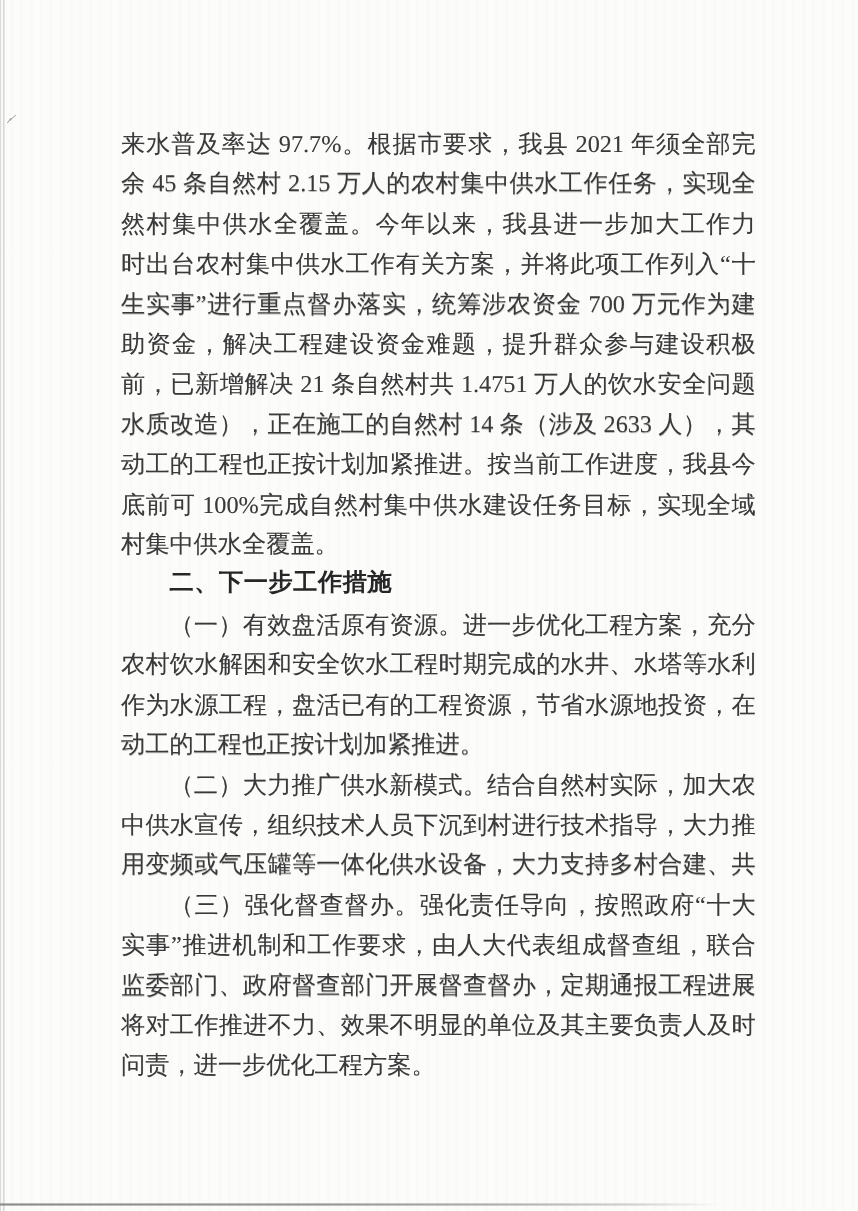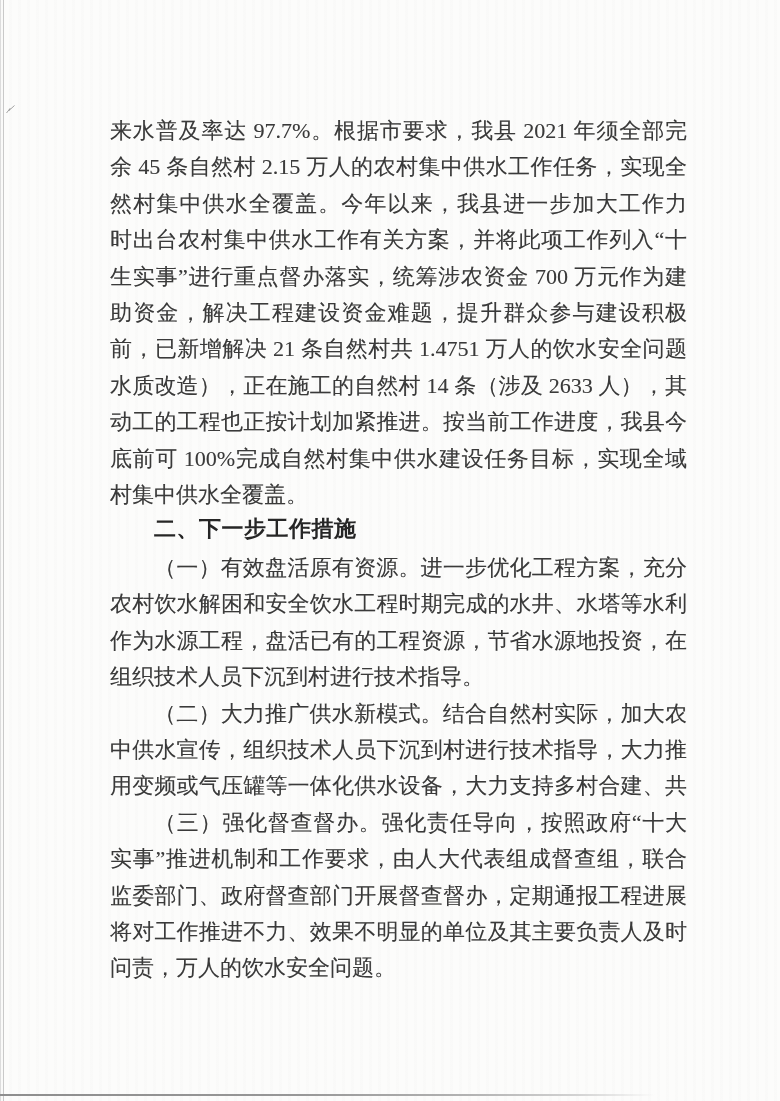--- a/index.html
+++ b/index.html
@@ -95,24 +95,24 @@
     <div class="ln j">助资金，解决工程建设资金难题，提升群众参与建设积极性。目</div>
     <div class="ln j">前，已新增解决 21 条自然村共 1.4751 万人的饮水安全问题（含</div>
     <div class="ln j">水质改造），正在施工的自然村 14 条（涉及 2633 人），其他未</div>
     <div class="ln j">动工的工程也正按计划加紧推进。按当前工作进度，我县今年年</div>
     <div class="ln j">底前可 100%完成自然村集中供水建设任务目标，实现全域自然</div>
     <div class="ln">村集中供水全覆盖。</div>
     <div class="ln h ind">二、下一步工作措施</div>
     <div class="ln j ind">（一）有效盘活原有资源。进一步优化工程方案，充分利用</div>
     <div class="ln j">农村饮水解困和安全饮水工程时期完成的水井、水塔等水利设施</div>
     <div class="ln j">作为水源工程，盘活已有的工程资源，节省水源地投资，在满足</div>
-    <div class="ln">组织技术人员下沉到村进行技术指导。</div>
+    <div class="ln">动工的工程也正按计划加紧推进。</div>
     <div class="ln j ind">（二）大力推广供水新模式。结合自然村实际，加大农村集</div>
     <div class="ln j">中供水宣传，组织技术人员下沉到村进行技术指导，大力推广使</div>
     <div class="ln j">用变频或气压罐等一体化供水设备，大力支持多村合建、共建。</div>
     <div class="ln j ind">（三）强化督查督办。强化责任导向，按照政府“十大民生</div>
     <div class="ln j">实事”推进机制和工作要求，由人大代表组成督查组，联合纪委</div>
     <div class="ln j">监委部门、政府督查部门开展督查督办，定期通报工程进展情况，</div>
     <div class="ln j">将对工作推进不力、效果不明显的单位及其主要负责人及时约谈</div>
-    <div class="ln">问责，万人的饮水安全问题。</div>
+    <div class="ln">问责，进一步优化工程方案。</div>
   </div>
 
 </div>
 
 </body></html>

